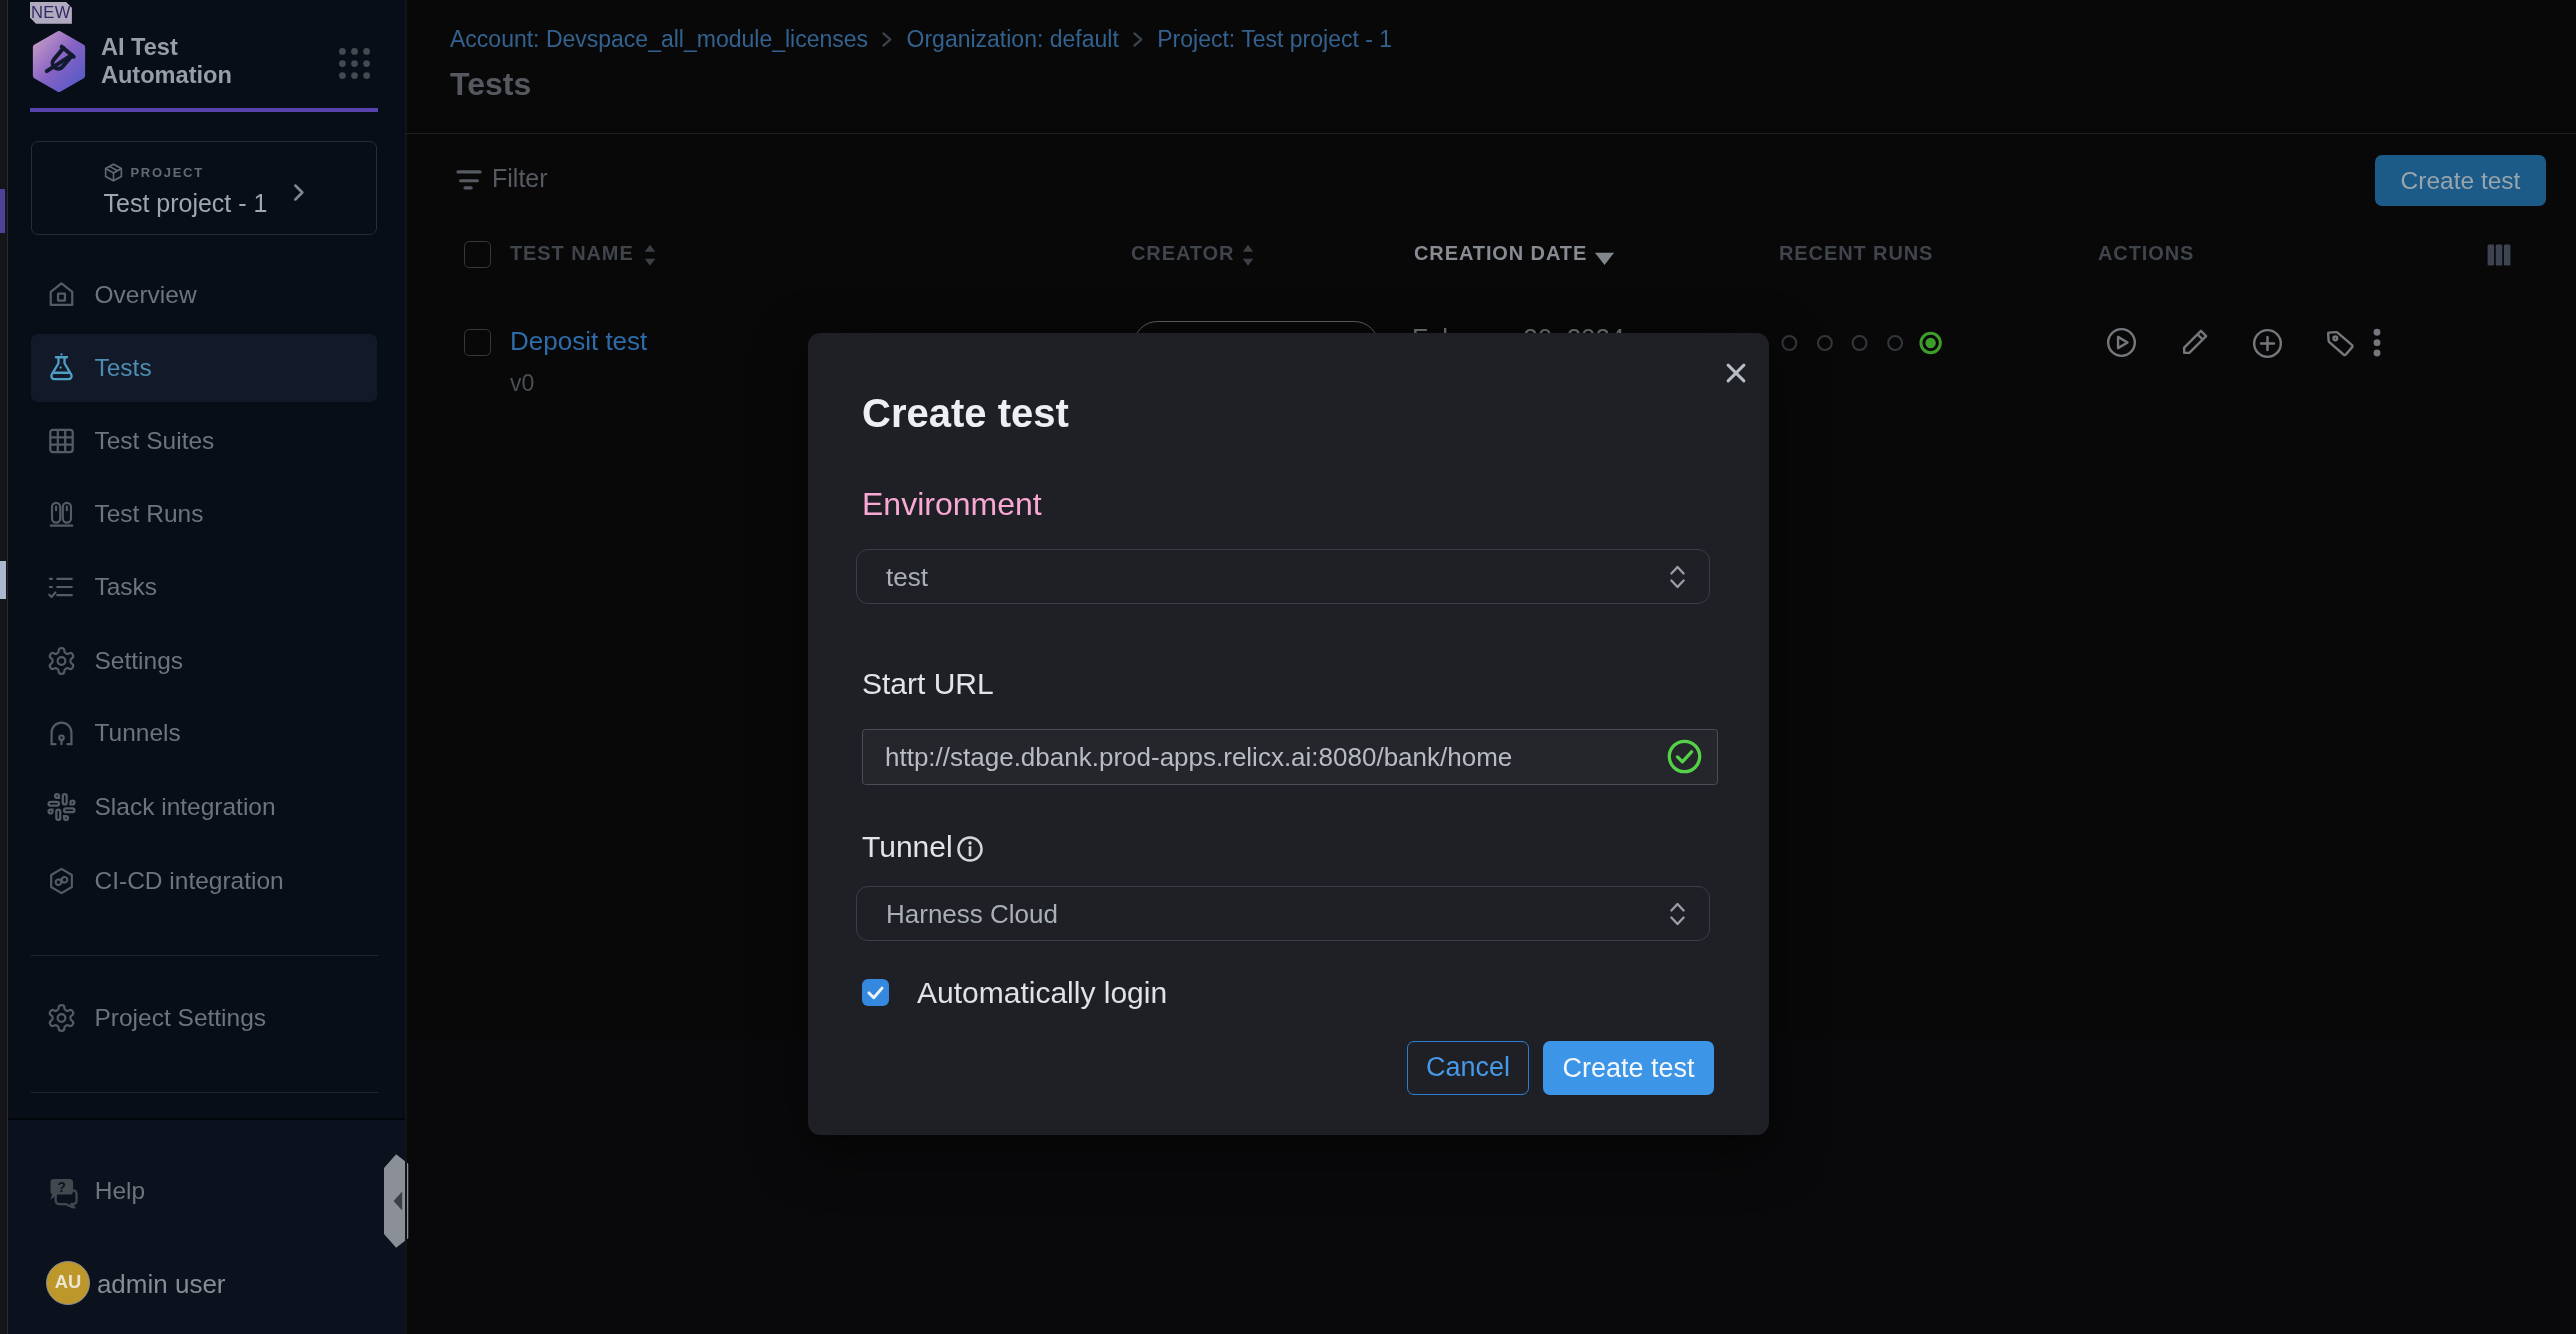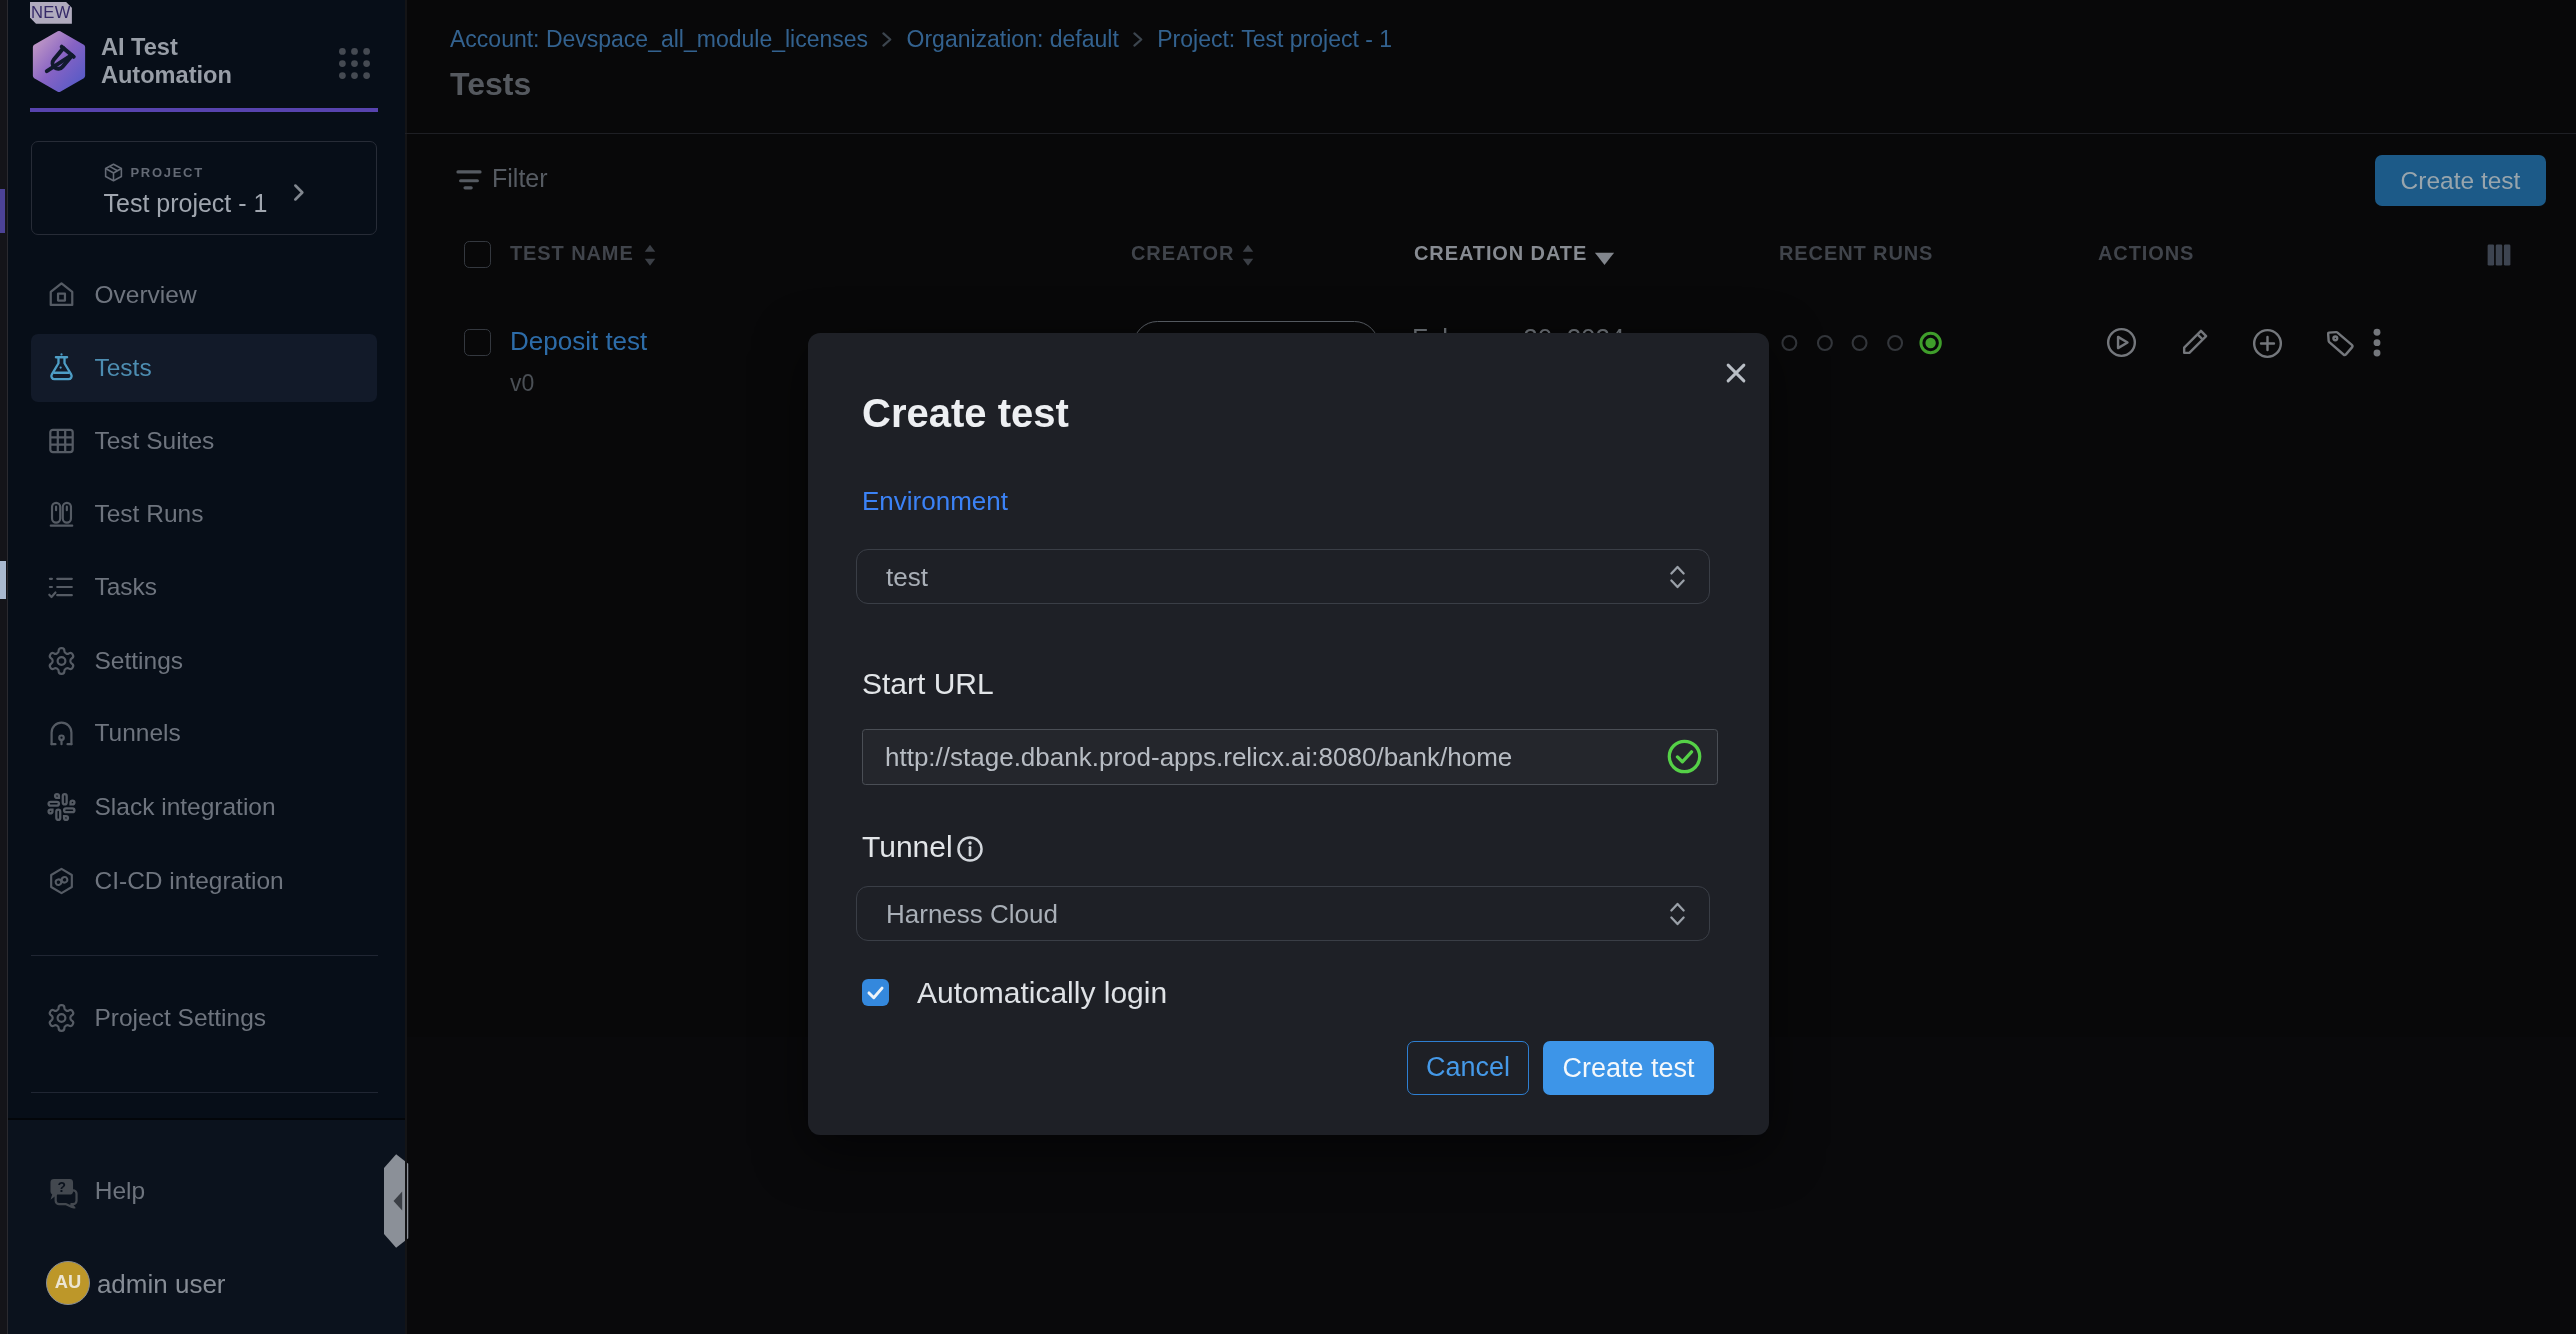--- a/index.html
+++ b/index.html
@@ -67,21 +67,21 @@
 
 #row1 { left:0; top:286px; width:2171px; height:140px; }
 #row1 .cb { position:absolute; left:59px; top:43px; width:27px; height:27px; border:1.7px solid #34383f; border-radius:5.2px; }
 #row1 .name { position:absolute; left:105px; top:40px; font-size:26px; color:#2d6ca8; }
 #row1 .ver { position:absolute; left:105px; top:84px; font-size:23px; color:#4a4f55; }
 #row1 .pill { position:absolute; left:728px; top:35px; width:246px; height:49px; border:1.7px solid #5c6168; border-radius:24.5px; }
 #row1 .cdate { position:absolute; left:1007px; top:37px; font-size:26px; color:#6d7278; font-weight:400; }
 #modal { left:403px; top:333px; width:961px; height:802px; background:#1e2026; border-radius:12.2px; box-shadow:0 15.7px 52px rgba(0,0,0,0.55); }
 #modal .close { position:absolute; left:914px; top:26px; }
 #modal .title { position:absolute; left:54px; top:58px; font-size:40px; font-weight:700; color:#edeff2; }
-#modal .lab1 { position:absolute; left:54px; top:153px; font-size:26px; color:#3b82f6; }
+#modal .lab1 { position:absolute; left:54px; top:153px; font-size:32px; color:#f9a8d4; }
 #modal .sel { position:absolute; left:48px; width:854px; height:55px; border:1.7px solid #3a3e46; border-radius:12px; background:transparent; }
 #modal .sel .st { position:absolute; left:29px; top:50%; transform:translateY(-50%); font-size:26px; color:#a9afb7; }
 #modal .sel .uf { position:absolute; right:21px; top:50%; transform:translateY(-50%); }
 #modal .sel1 { top:216px; }
 #modal .lab2 { position:absolute; left:54px; top:334px; font-size:30px; color:#e2e5e8; }
 #modal .url { position:absolute; left:54px; top:396px; width:856px; height:56px; border:1.7px solid #4a4e55; border-radius:3.5px; background:#24262c; }
 #modal .url .ut { position:absolute; left:22px; top:50%; transform:translateY(-50%); font-size:26px; color:#b7bcc3; }
 #modal .url .gck { position:absolute; right:14px; top:7.9px; }
 #modal .lab3 { position:absolute; left:54px; top:497px; font-size:30px; color:#e2e5e8; }
 #modal .sel2 { top:553px; }

